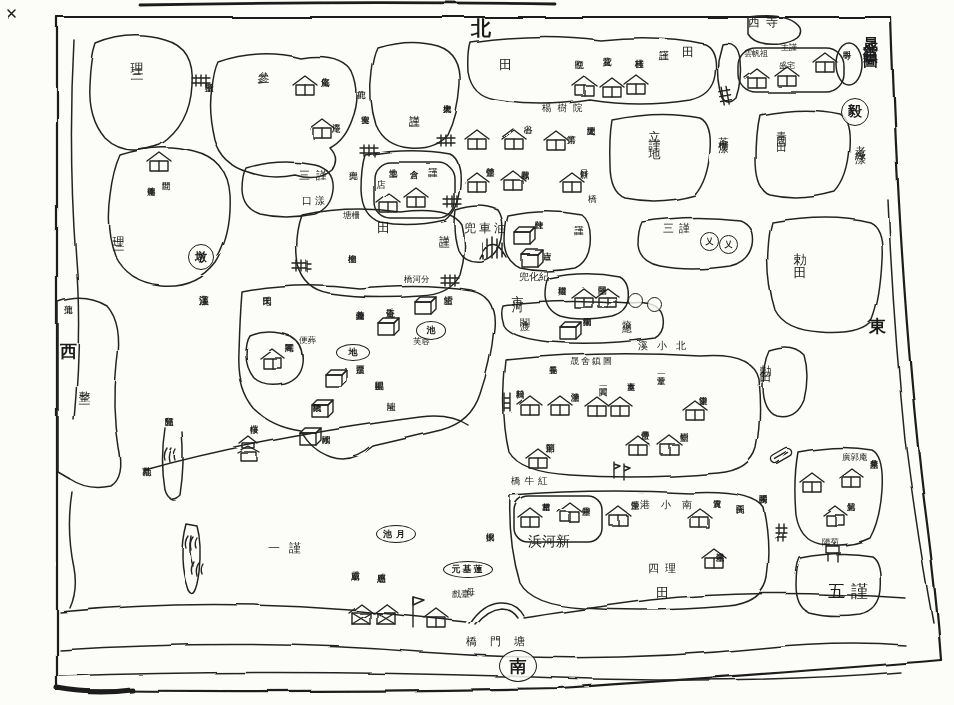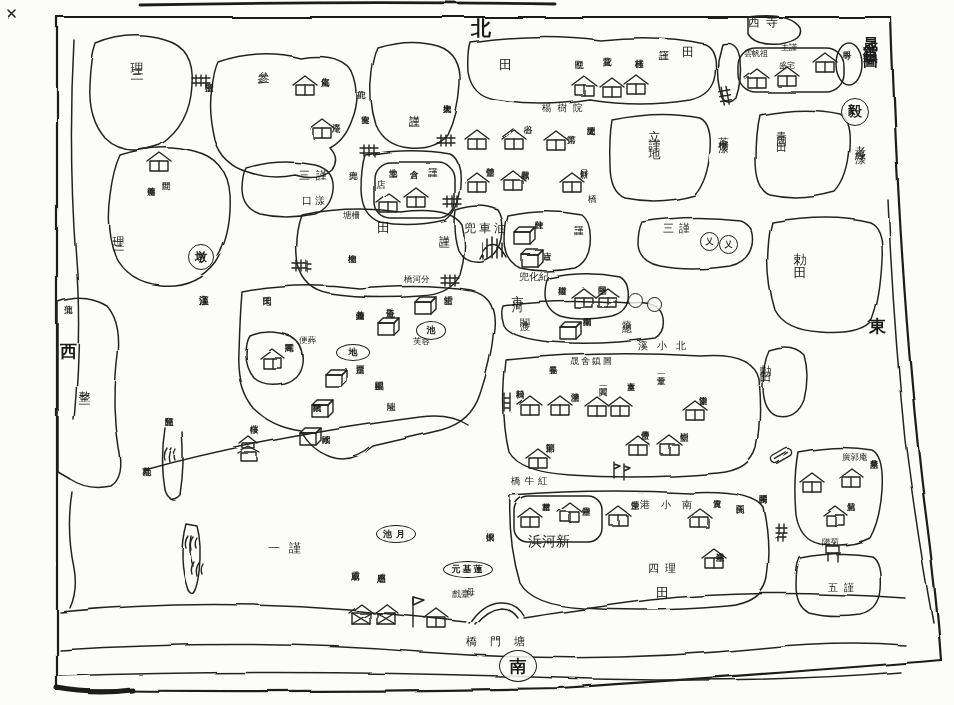--- a/index.html
+++ b/index.html
@@ -315,21 +315,21 @@
       <div class="lbl v" style="left: 350px; top: 564px; font-size: 9px;">威靈廟</div>
       <div class="lbl v" style="left: 376px; top: 566px; font-size: 9px;">感應廟</div>
       <div class="lbl h" style="left: 428px; top: 590px; font-size: 9px; padding-left: 24px;">戲臺</div>
       <div class="lbl h" style="left: 466px; top: 588px; font-size: 9px;">母</div>
       <div class="lbl h" style="left: 466px; top: 636px; font-size: 11px; letter-spacing: 13px;">橋門塘</div>
       <div class="lbl v" style="left: 759px; top: 488px; font-size: 8.5px;">張星房閣</div>
       <div class="lbl h" style="left: 798px; top: 453px; font-size: 8.5px; padding-left: 44px;">廣郭庵</div>
       <div class="lbl v" style="left: 870px; top: 453px; font-size: 8.5px;">東吳草堂</div>
       <div class="lbl v" style="left: 847px; top: 496px; font-size: 8.5px;">解元第</div>
       <div class="lbl h" style="left: 822px; top: 538px; font-size: 8.5px;">陽菊</div>
-      <div class="lbl h" style="left: 828px; top: 583px; font-size: 10px; letter-spacing: 6px; text-align: right;">五謹</div>
+      <div class="lbl h" style="left: 828px; top: 583px; font-size: 17px; letter-spacing: 6px; text-align: right;">五謹</div>
       <div class="oval" style="left: 416px; top: 321px; width: 28px; height: 17px; font-size: 9px;">池</div>
       <div class="oval" style="left: 336px; top: 344px; width: 32px; height: 15px; font-size: 9px;">地</div>
       <div class="oval" style="left: 376px; top: 525px; width: 38px; height: 16px; font-size: 9px; letter-spacing: 4px; text-align: center;">池月</div>
       <div class="oval" style="left: 443px; top: 561px; width: 48px; height: 15px; font-size: 9px; letter-spacing: 2px;">元基蓮</div>
       <div class="oval" style="left: 499px; top: 650px; width: 36px; height: 30px; font-size: 17px;">南</div>
       <div class="circ" style="left: 188px; top: 244px; width: 24px; height: 24px; font-size: 12px;">墩</div>
       <div class="circ" style="left: 841px; top: 98px; width: 26px; height: 26px; font-size: 14px;">毅</div>
       <div class="circ" style="left: 700px; top: 232px; width: 17px; height: 17px; font-size: 8px;">乂</div>
       <div class="circ" style="left: 719px; top: 235px; width: 17px; height: 17px; font-size: 8px;">乂</div>
       <div class="circ" style="left: 628px; top: 293px; width: 13px; height: 13px; font-size: 8px;"></div>

